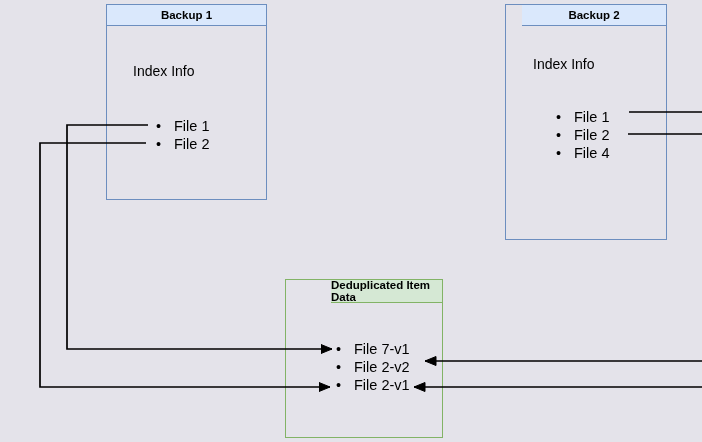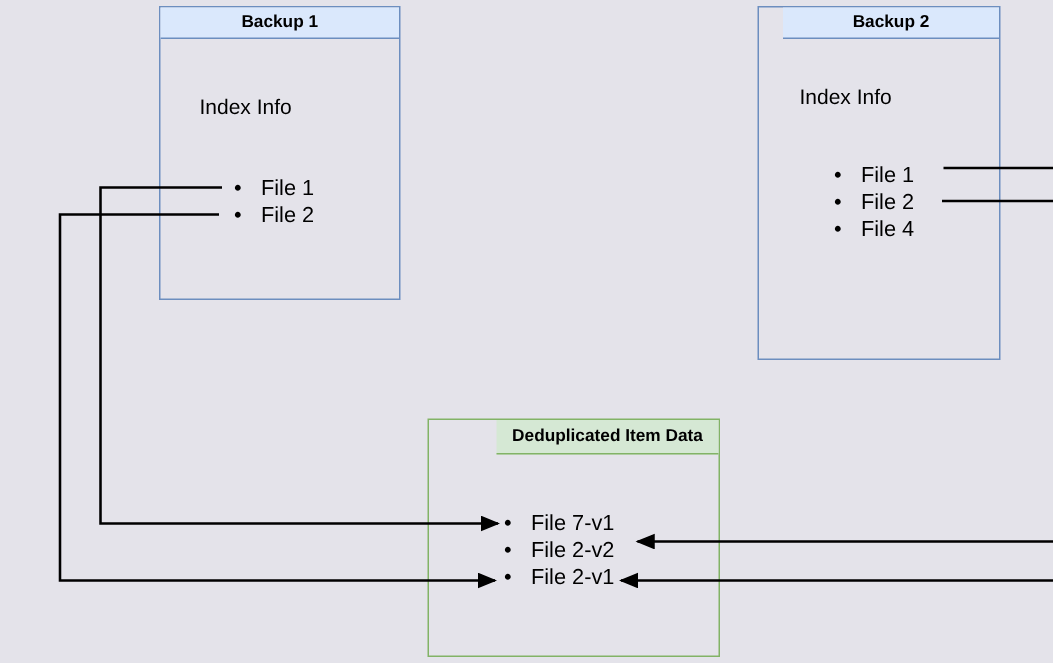--- a/index.html
+++ b/index.html
@@ -78,21 +78,21 @@
     content: "\2022";
     position: absolute;
     left: 0;
     top: 0;
     font-size: 14.5px;
     line-height: 18px;
   }
   
   #backup1-box { left: 74px;  top: 4px;   width: 161px; height: 196px; }
   #backup2-box { left: 473px; top: 4px;   width: 162px; height: 236px; padding-left: 16px; }
-  #dedup-box   { left: 253px; top: 279px; width: 195px; height: 159px; padding-left: 45px; }
+  #dedup-box   { left: 253px; top: 279px; width: 158px; height: 159px; padding-left: 45px; }
 
   #backup1-index-label { left: 26px; top: 57px; }
   #backup2-index-label { left: 27px; top: 50px; }
 
   #backup1-file-list { left: 49px; top: 112px; }
   #backup2-file-list { left: 50px; top: 103px; }
   #dedup-file-list   { left: 50px; top: 60px; }
 </style>
 </head>
 <body>

